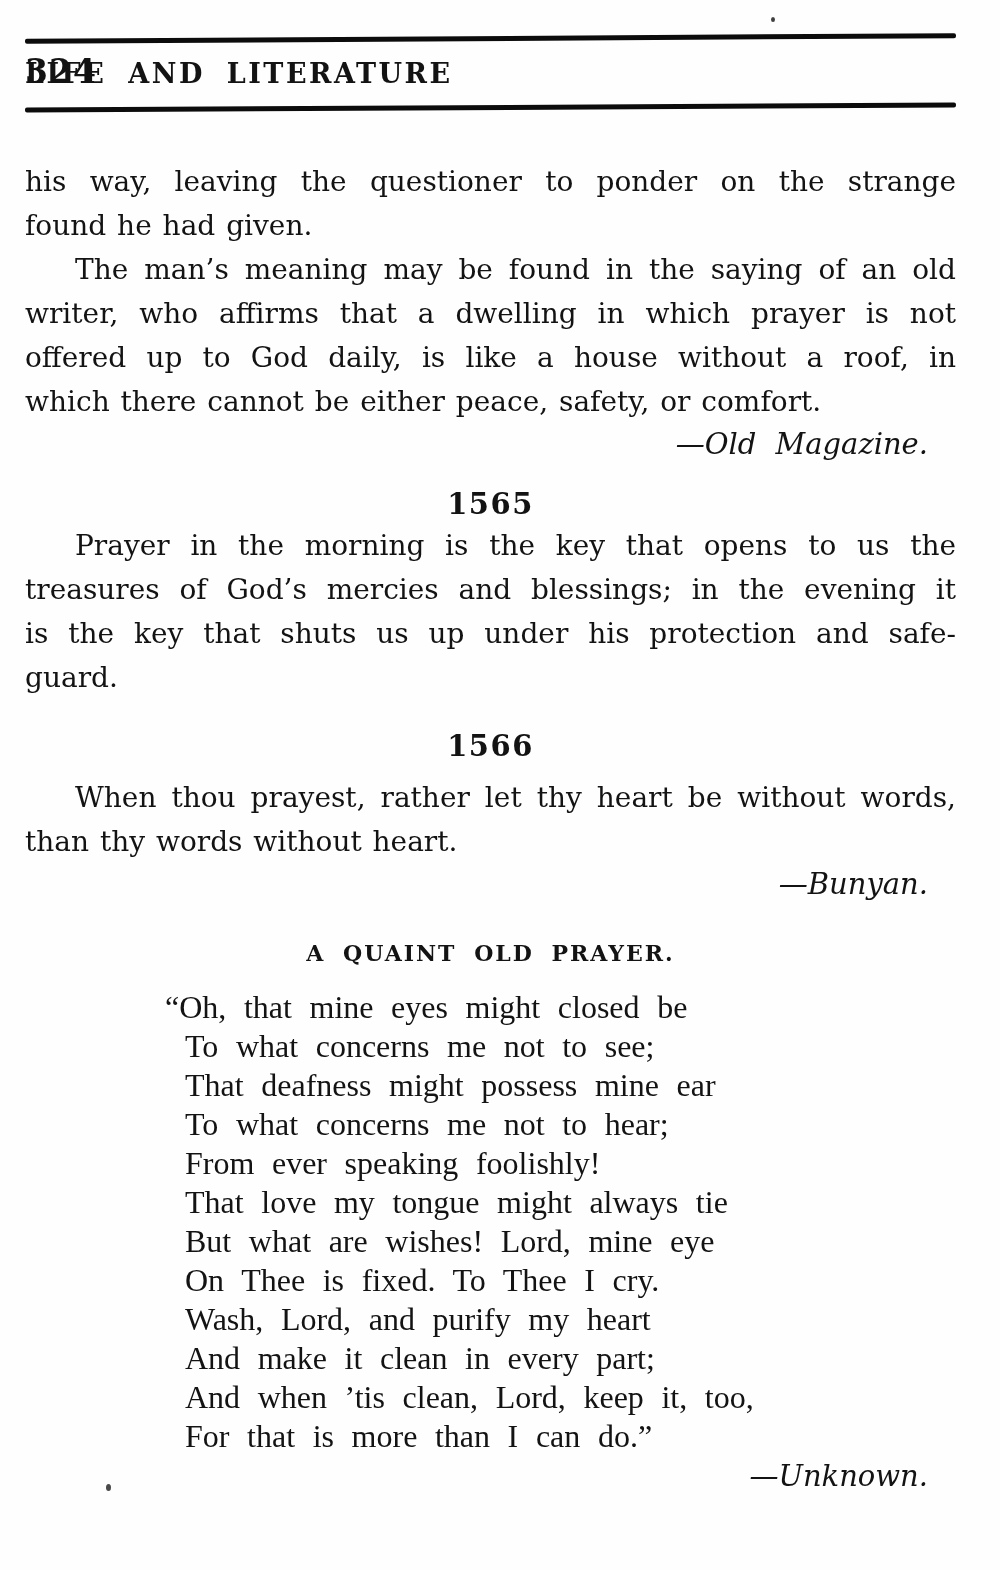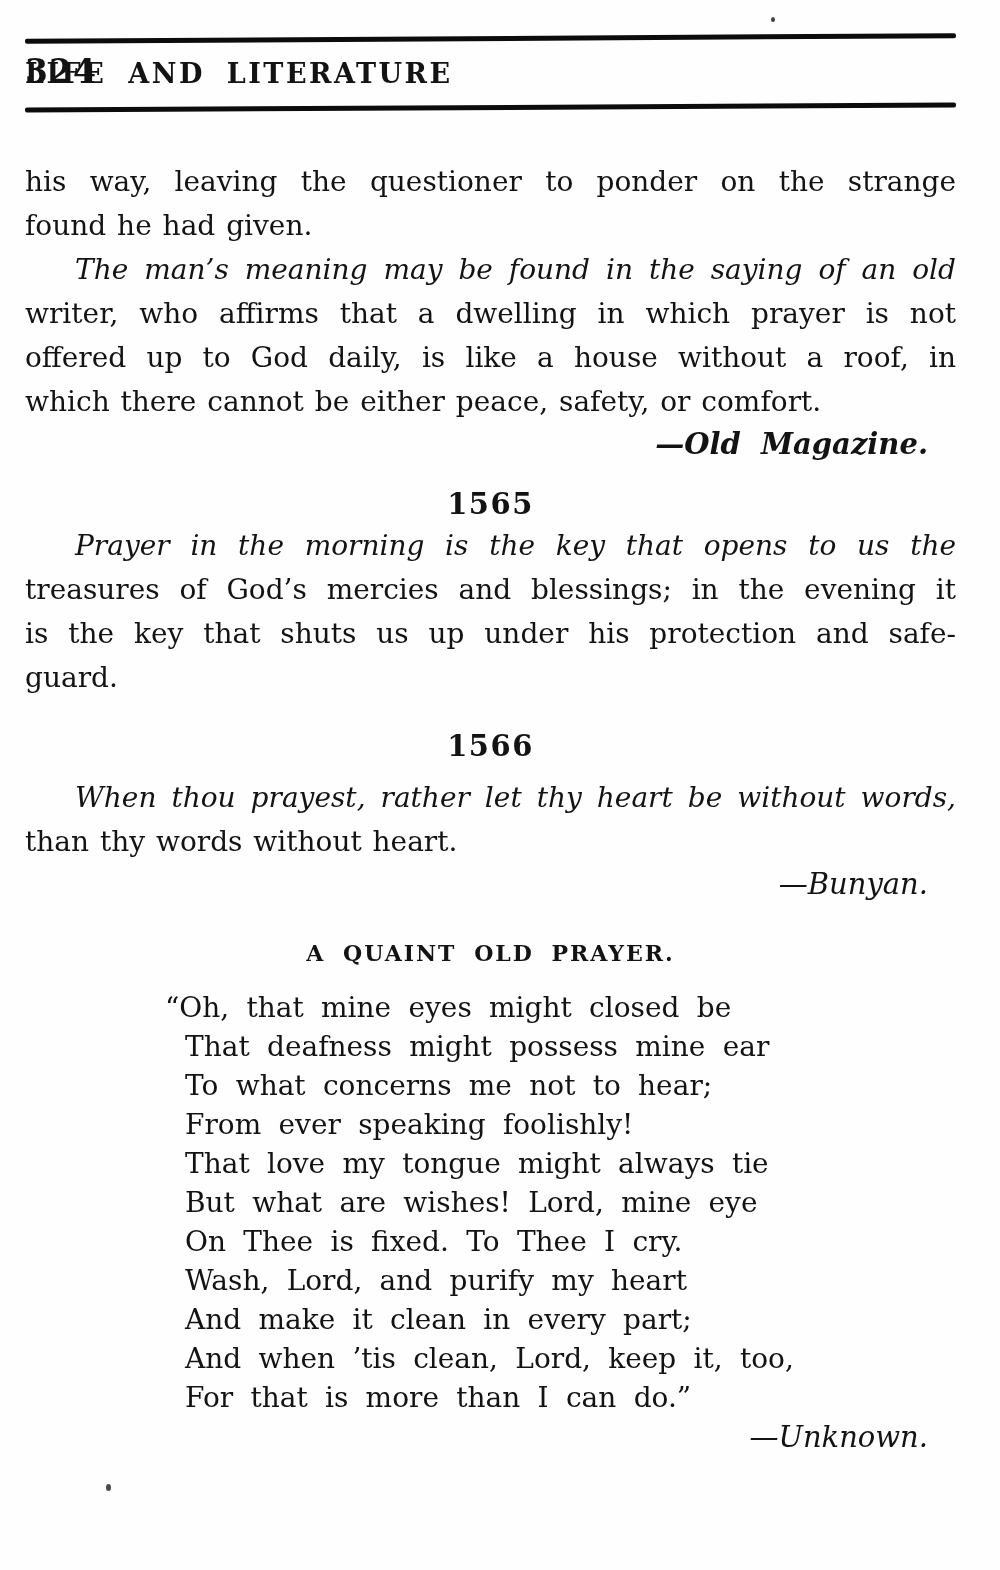--- a/index.html
+++ b/index.html
@@ -70,31 +70,31 @@
     word-spacing: 2px;
   }
   .intro { margin-top: 50px; }
 
   .jl {                      
     text-align: justify;
     text-align-last: justify;
     white-space: normal;
   }
   .jl.last { text-align-last: left; }
-  .ind { text-indent: 50px; font-style: italic; }
+  .ind { text-indent: 50px; }
 
   .attr {
     text-align: right;
     font-style: italic;
     font-size: 29px;
     line-height: 40px;
     padding-right: 28px;
     word-spacing: 10px;
   }
-  .attr-intro { margin-top: 0px; font-weight: bold; }
+  .attr-intro { margin-top: 0px; }
 
   .entry-number {
     text-align: center;
     font-size: 29px;
     font-weight: bold;
     letter-spacing: 1.5px;
     line-height: 40px;
   }
   .n-1565 { margin-top: 20px; }
   .n-1566 { margin-top: 26px; text-align: center; }
@@ -108,23 +108,24 @@
     font-weight: bold;
     letter-spacing: 2px;
     word-spacing: 8px;
     line-height: 30px;
     margin-top: 34px;
   }
 
   .poem {
     margin-top: 20px;
     margin-left: 160px;
-    font-size: 28px;
+    font-size: 32px;
     line-height: 39px;
     word-spacing: 0.3em;
+    font-family: Liberation Serif, serif;
   }
   .poem-line { text-align: left; }
   .hang { text-indent: -20px; }
 
   
   .speck {
     position: absolute;
     background: #1d1d1d;
     border-radius: 50%;
   }
@@ -175,20 +176,21 @@
       <div class="jl ind">When thou prayest, rather let thy heart be without words,</div>
       <div class="jl last">than thy words without heart.</div>
     </div>
     <div class="attr">—Bunyan.</div>
   </div>
 
   <div>
     <div class="entry-heading">A QUAINT OLD PRAYER.</div>
     <div class="poem">
       <div class="poem-line hang">“Oh, that mine eyes might closed be</div>
+      <div class="poem-line">To what concerns me not to see;</div>
       <div class="poem-line">That deafness might possess mine ear</div>
       <div class="poem-line">To what concerns me not to hear;</div>
       <div class="poem-line">From ever speaking foolishly!</div>
       <div class="poem-line">That love my tongue might always tie</div>
       <div class="poem-line">But what are wishes! Lord, mine eye</div>
       <div class="poem-line">On Thee is fixed.  To Thee I cry.</div>
       <div class="poem-line">Wash, Lord, and purify my heart</div>
       <div class="poem-line">And make it clean in every part;</div>
       <div class="poem-line">And when ’tis clean, Lord, keep it, too,</div>
       <div class="poem-line">For that is more than I can do.”</div>

